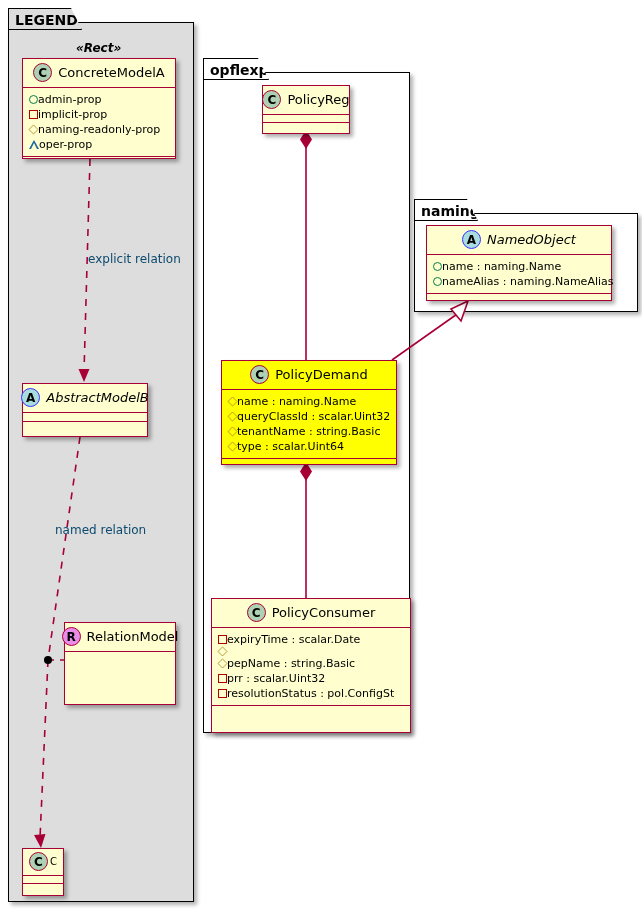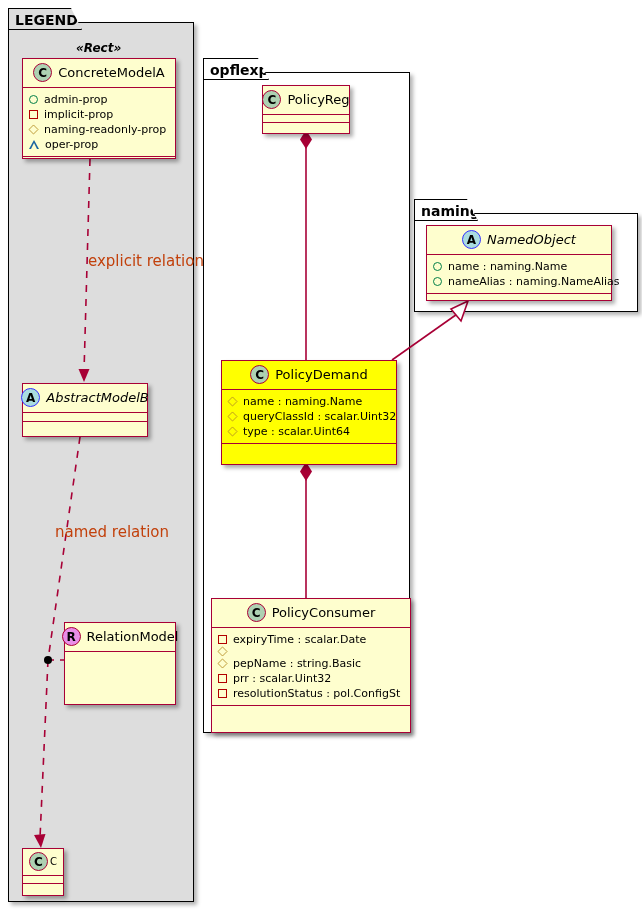--- a/index.html
+++ b/index.html
@@ -103,21 +103,20 @@
     border-bottom: 1.5px solid #A80036;
     padding: 4px 6px 4px 6px;
   }
   .cls-foot {
     box-sizing: border-box;
     height: 10px;
   }
   .attr {
     display: flex;
     align-items: center;
-    gap: 6px;
     font-size: 11px;
     color: #000000;
     line-height: 15px;
     white-space: nowrap;
   }
   .mk { width: 9px; height: 9px; flex: 0 0 auto; box-sizing: border-box; }
   .mk.circle { border: 1.3px solid #038048; border-radius: 50%; background: transparent; }
   .mk.square { border: 1.3px solid #B20000; background: transparent; }
   .mk.diamond {
     border: 1.3px solid #B38D22;
@@ -154,22 +153,22 @@
     position: absolute;
     font-size: 12px;
     font-style: italic;
     font-weight: bold;
     color: #000000;
     z-index: 6;
     white-space: nowrap;
   }
   .edge-label {
     position: absolute;
-    font-size: 15px;
-    color: #c2410c;
+    font-size: 12px;
+    color: #0c4a6e;
     z-index: 7;
     white-space: nowrap;
     background: transparent;
   }
 </style>
 </head>
 <body>
 
 <div id="canvas">
 
@@ -258,20 +257,24 @@
       <div class="attr">
         <span class="mk diamond"></span>
         <span>name : naming.Name</span>
       </div>
       <div class="attr">
         <span class="mk diamond"></span>
         <span>queryClassId : scalar.Uint32</span>
       </div>
       <div class="attr">
         <span class="mk diamond"></span>
+        <span>tenantName : string.Basic</span>
+      </div>
+      <div class="attr">
+        <span class="mk diamond"></span>
         <span>type : scalar.Uint64</span>
       </div>
     </div>
     <div class="cls-foot"></div>
   </div>
 
   <div class="cls" style="left:211px; top:598px; width:200px; height:135px;">
     <div class="cls-hdr">
       <span class="badge c">C</span>
       <span class="cls-name">PolicyConsumer</span>

